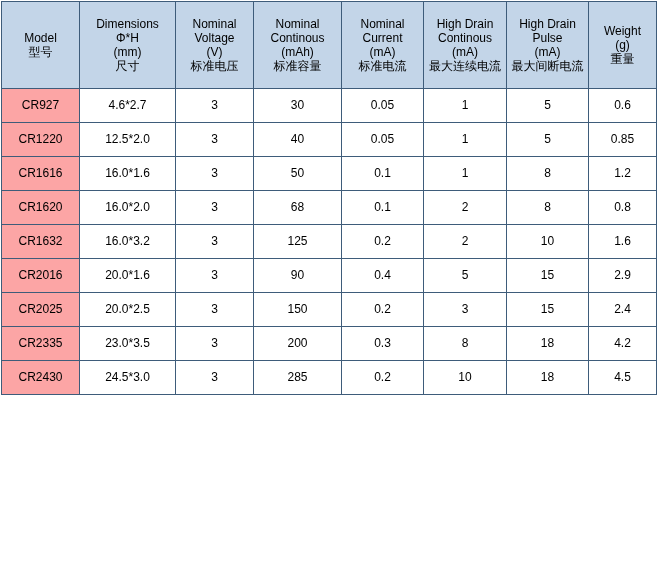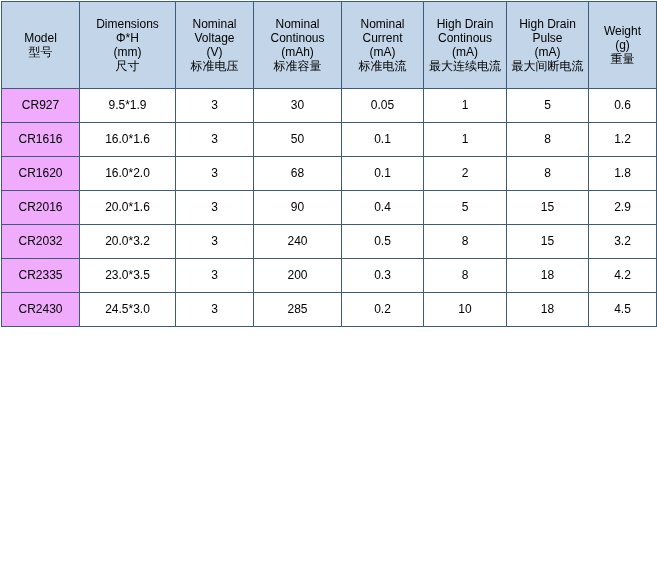--- a/index.html
+++ b/index.html
@@ -46,21 +46,21 @@
     font-size: 12px;
   }
   table.spec thead th .cn {
     display: block;
     font-size: 12px;
   }
   table.spec tbody td {
     height: 29px;
   }
   table.spec tbody td.model {
-    background: #f0abfc;
+    background: #fca5a5;
     text-align: center;
   }
   col.c-model    { width: 78px; }
   col.c-dim      { width: 96px; }
   col.c-volt     { width: 78px; }
   col.c-cap      { width: 88px; }
   col.c-cur      { width: 82px; }
   col.c-cont     { width: 83px; }
   col.c-pulse    { width: 82px; }
   col.c-weight   { width: 68px; }
@@ -125,67 +125,87 @@
         <th>
           <span class="en">Weight</span>
           <span class="en">(g)</span>
           <span class="cn">重量</span>
         </th>
       </tr>
     </thead>
     <tbody>
         <tr>
           <td class="model">CR927</td>
-          <td>9.5*1.9</td>
+          <td>4.6*2.7</td>
           <td>3</td>
           <td>30</td>
           <td>0.05</td>
           <td>1</td>
           <td>5</td>
           <td>0.6</td>
         </tr>
         <tr>
+          <td class="model">CR1220</td>
+          <td>12.5*2.0</td>
+          <td>3</td>
+          <td>40</td>
+          <td>0.05</td>
+          <td>1</td>
+          <td>5</td>
+          <td>0.85</td>
+        </tr>
+        <tr>
           <td class="model">CR1616</td>
           <td>16.0*1.6</td>
           <td>3</td>
           <td>50</td>
           <td>0.1</td>
           <td>1</td>
           <td>8</td>
           <td>1.2</td>
         </tr>
         <tr>
           <td class="model">CR1620</td>
           <td>16.0*2.0</td>
           <td>3</td>
           <td>68</td>
           <td>0.1</td>
           <td>2</td>
           <td>8</td>
-          <td>1.8</td>
+          <td>0.8</td>
+        </tr>
+        <tr>
+          <td class="model">CR1632</td>
+          <td>16.0*3.2</td>
+          <td>3</td>
+          <td>125</td>
+          <td>0.2</td>
+          <td>2</td>
+          <td>10</td>
+          <td>1.6</td>
         </tr>
         <tr>
           <td class="model">CR2016</td>
           <td>20.0*1.6</td>
           <td>3</td>
           <td>90</td>
           <td>0.4</td>
           <td>5</td>
           <td>15</td>
           <td>2.9</td>
         </tr>
         <tr>
-          <td class="model">CR2032</td>
-          <td>20.0*3.2</td>
-          <td>3</td>
-          <td>240</td>
-          <td>0.5</td>
-          <td>8</td>
+          <td class="model">CR2025</td>
+          <td>20.0*2.5</td>
+          <td>3</td>
+          <td>150</td>
+          <td>0.2</td>
+          <td>3</td>
           <td>15</td>
-          <td>3.2</td>
+          <td>2.4</td>
         </tr>
         <tr>
           <td class="model">CR2335</td>
           <td>23.0*3.5</td>
           <td>3</td>
           <td>200</td>
           <td>0.3</td>
           <td>8</td>
           <td>18</td>
           <td>4.2</td>

